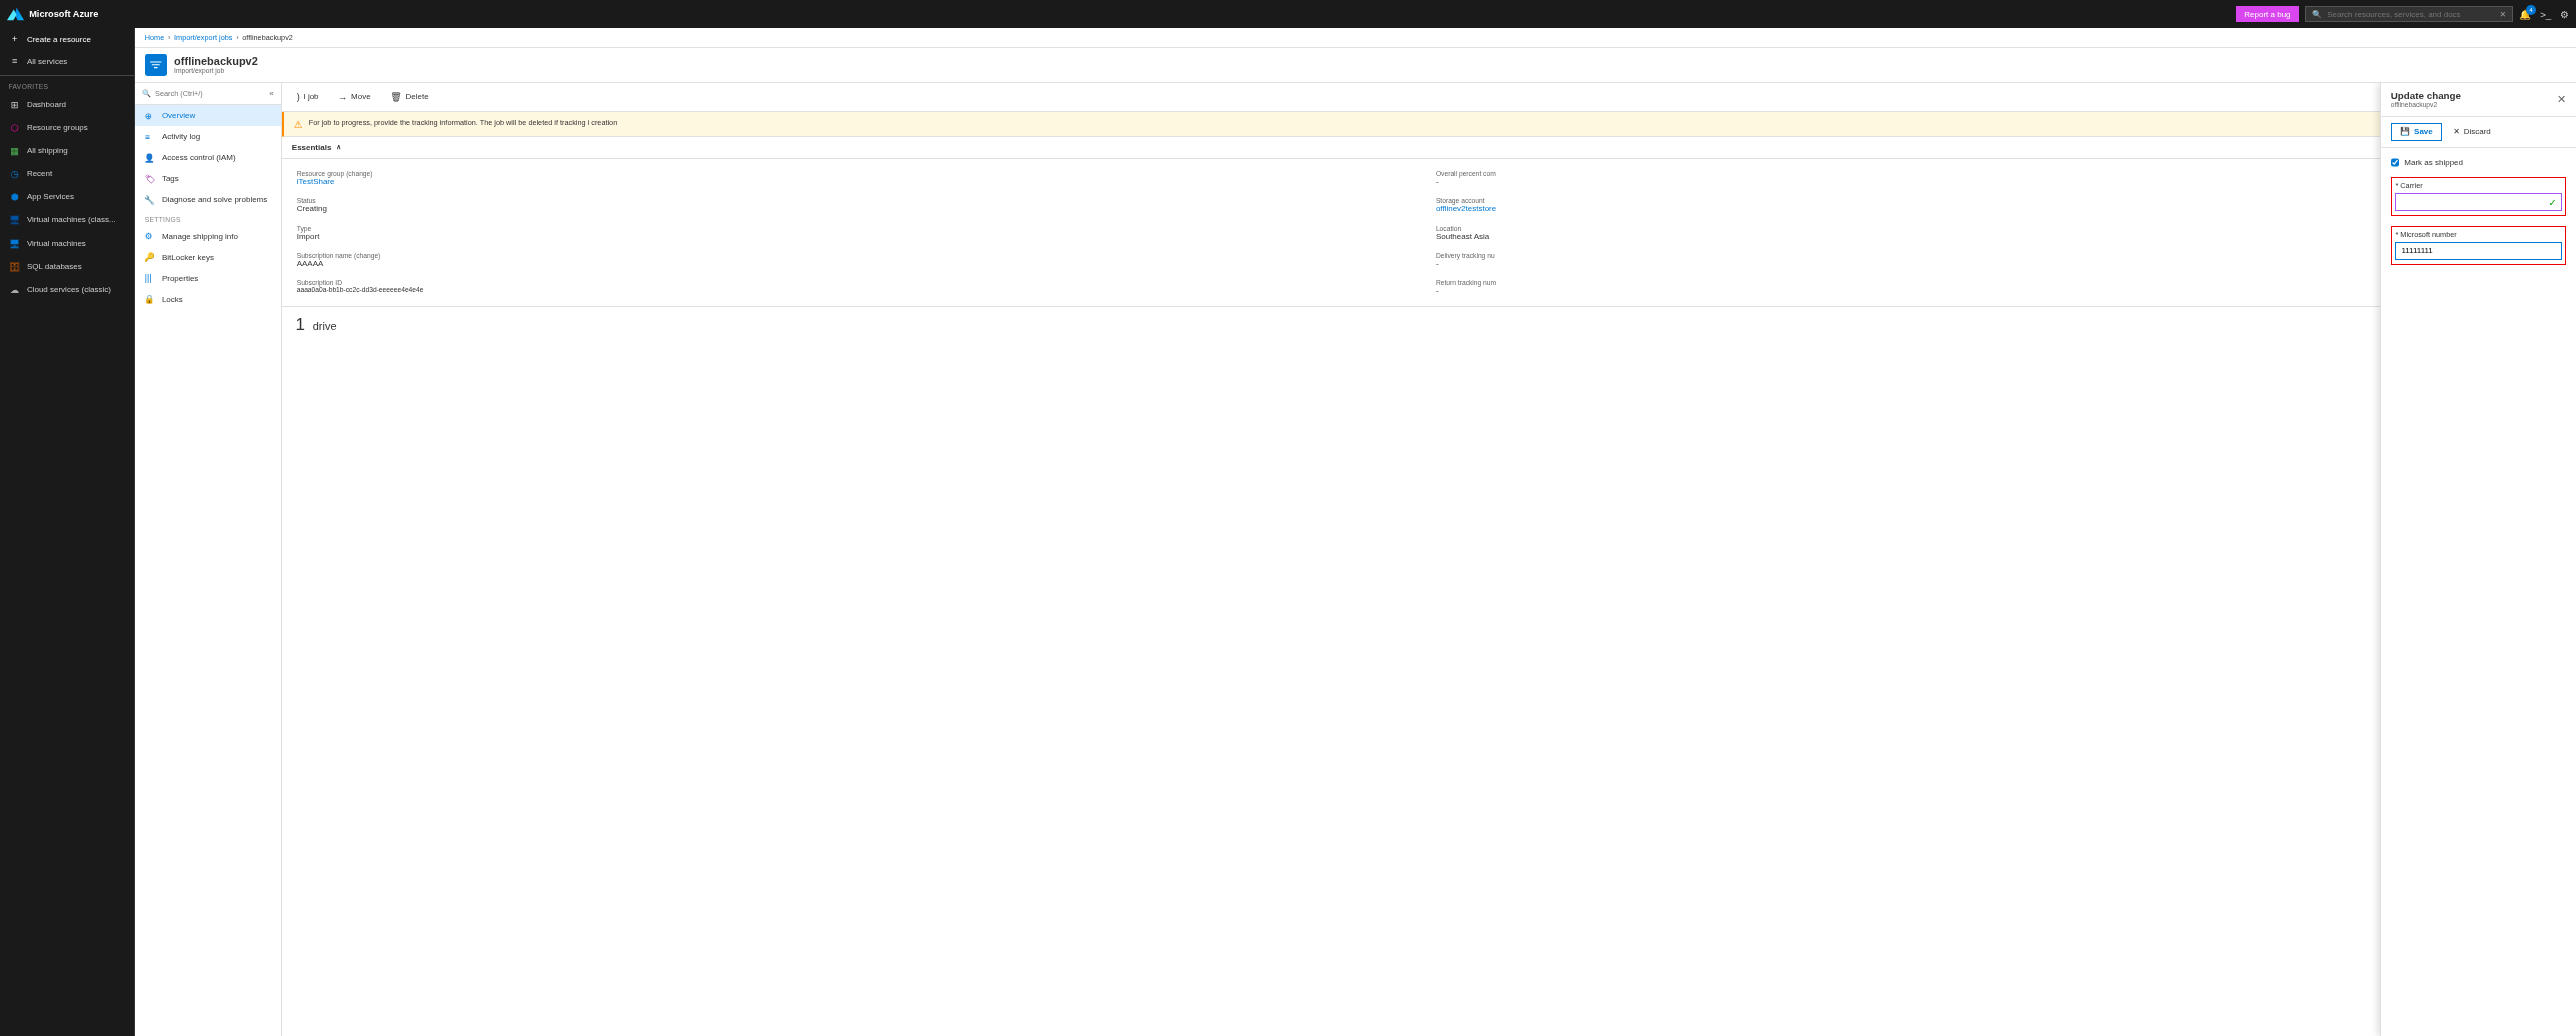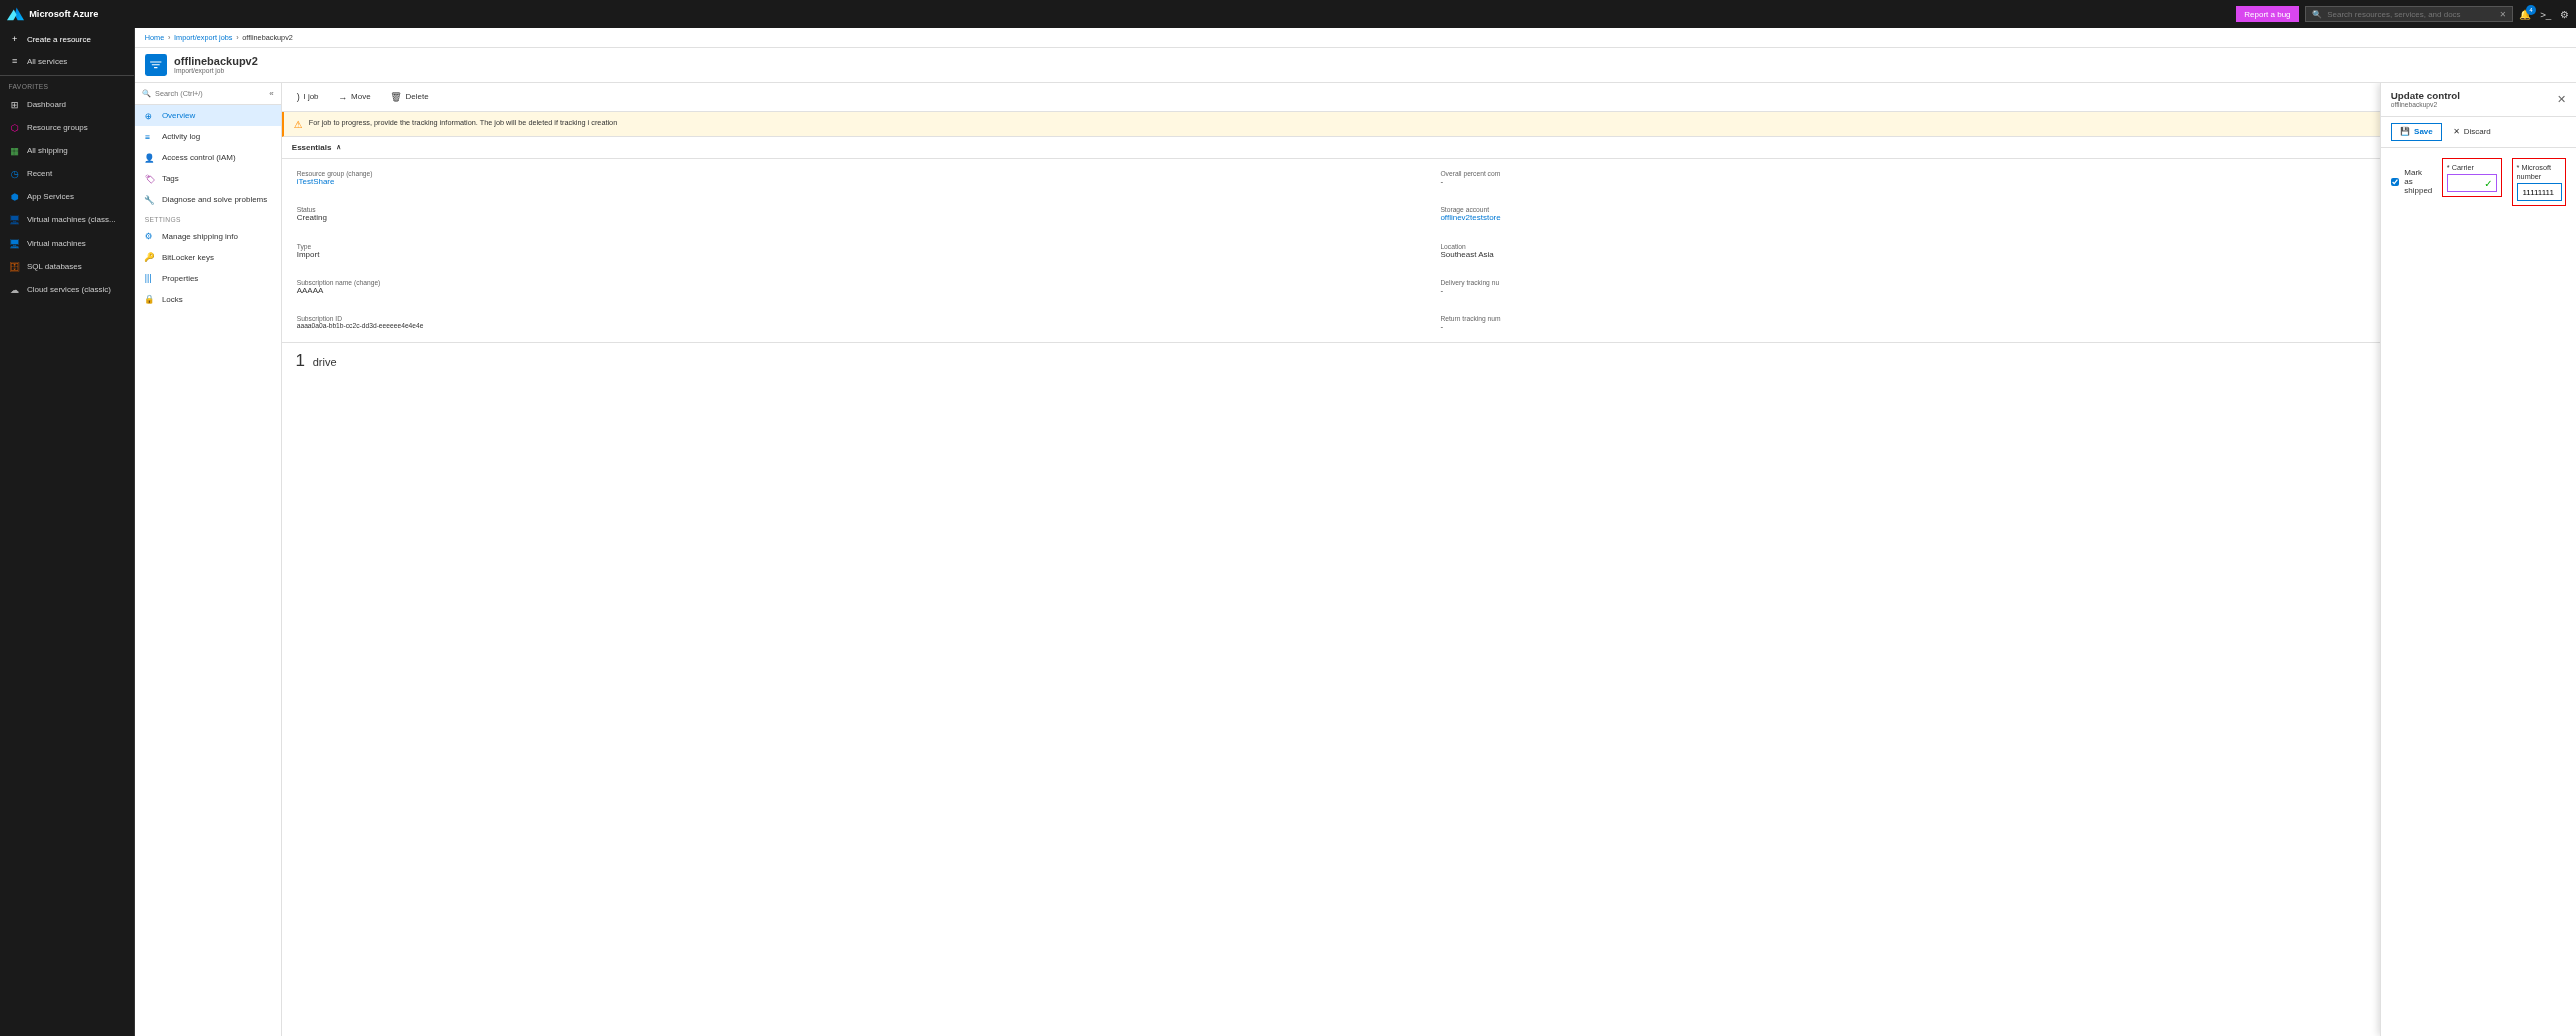--- a/index.html
+++ b/index.html
@@ -265,21 +265,21 @@
       gap: 4.9px;
       padding: 6.1px 9.8px;
       border-bottom: 0.6px solid #e0e0e0;
       font-weight: 600;
       font-size: 8px;
       color: #333;
     }
     .essentials-grid {
       display: grid;
       grid-template-columns: 1fr 1fr;
-      gap: 13px;
+      gap: 4px;
       padding: 7.3px 9.8px;
     }
     .essentials-item {
       padding: 3.7px 4.9px;
     }
     .essentials-label {
       font-size: 6.7px;
       color: #666;
     }
     .essentials-value {
@@ -376,21 +376,21 @@
       background: none;
       border: none;
       color: #333;
       padding: 3.7px 6.1px;
       cursor: pointer;
       font-size: 8px;
     }
     .update-panel-body {
       padding: 9.8px;
       display: flex;
-      flex-direction: row;
+      flex-direction: column;
       gap: 9.8px;
     }
     .checkbox-row {
       display: flex;
       align-items: center;
       gap: 4.9px;
       font-size: 8px;
       color: #333;
     }
     .checkbox-row input[type=checkbox] { width: 8.6px; height: 8.6px; accent-color: #0078d4; }
@@ -670,21 +670,21 @@
           <div class="drive-count">
             <span style="font-size:17px;font-weight:300;">1</span>
             <span style="font-size:11px;margin-left:3.7px;font-weight:300;text-align:center;">drive</span>
           </div>
         </div>
       </div>
 
       <div class="update-panel">
         <div class="update-panel-header">
           <div>
-            <div class="update-panel-title">Update control</div>
+            <div class="update-panel-title">Update change</div>
             <div class="update-panel-subtitle">offlinebackupv2</div>
           </div>
           <button class="close-btn">✕</button>
         </div>
         <div class="update-panel-toolbar">
           <button class="save-btn">
             <span>💾</span>
             <span>Save</span>
           </button>
           <button class="discard-btn">

